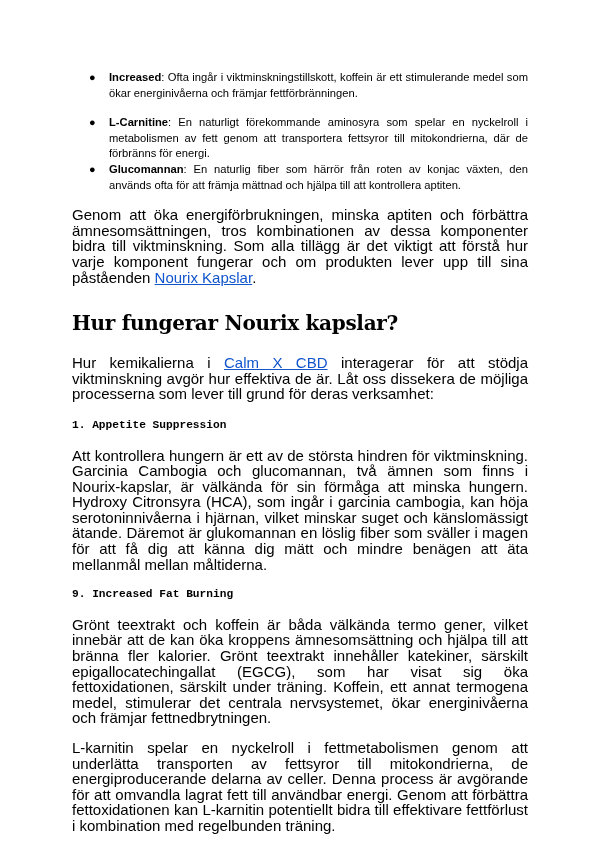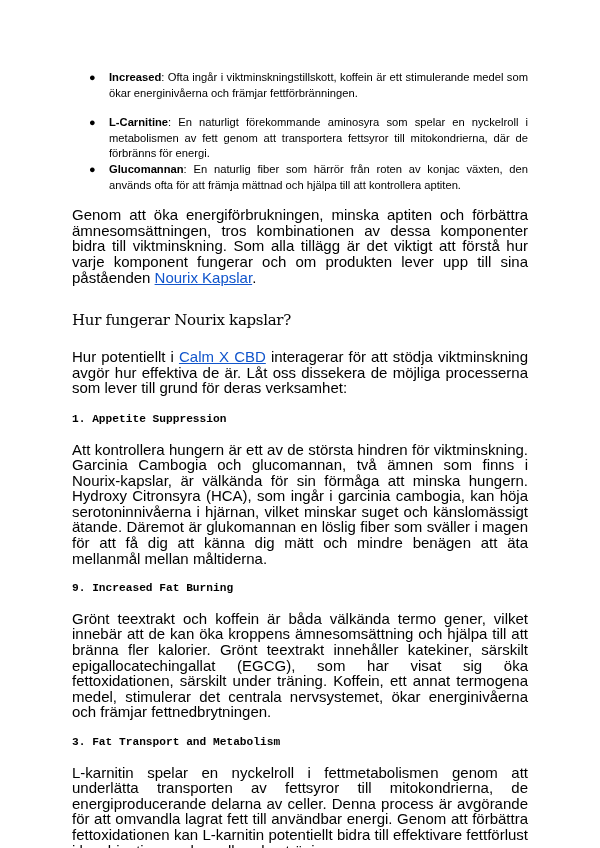--- a/index.html
+++ b/index.html
@@ -5,22 +5,22 @@
   html, body { margin: 0; padding: 0; background: #ffffff; }
   body { width: 600px; height: 848px; position: relative; overflow: hidden;
          font-family: "Liberation Sans", sans-serif; color: #000; }
   .page { position: absolute; left: 72px; top: 70px; width: 456px; }
   .p { font-size: 15px; line-height: 15.6px; text-align: justify; margin: 0; }
   ul.bullets { list-style: none; margin: 0; padding: 0; }
   ul.bullets li { position: relative; padding-left: 37px; font-size: 11.2px; line-height: 15.6px; text-align: justify; }
   ul.bullets li .dot { position: absolute; left: 17px; top: 0; font-size: 11px; }
   b { font-weight: bold; }
   a.link { color: #1155cc; text-decoration: underline; }
-  h2.title { font-family: "DejaVu Serif", "Liberation Serif", serif; font-weight: normal;
-             font-size: 15px; margin: 0; letter-spacing: -0.3px; }
+  h2.title { font-family: "DejaVu Serif", "Liberation Serif", serif; font-weight: bold;
+             font-size: 20px; margin: 0; letter-spacing: -0.3px; }
   h3.sub { font-size: 11.2px; font-weight: bold; margin: 0; line-height: 15.6px; font-family: Liberation Mono, monospace; }
 </style>
 </head>
 <body>
 
 <div class="page">
   <ul class="bullets">
     <li style="margin-bottom:14px;">
       <span class="dot">●</span>
       <b>Increased</b><span>: Ofta ingår i viktminskningstillskott, koffein är ett stimulerande medel som ökar energinivåerna och främjar fettförbränningen.</span>
@@ -35,25 +35,24 @@
     </li>
   </ul>
 
   <p class="p" style="margin-top:14px;">
     <span>Genom att öka energiförbrukningen, minska aptiten och förbättra ämnesomsättningen, tros kombinationen av dessa komponenter bidra till viktminskning. Som alla tillägg är det viktigt att förstå hur varje komponent fungerar och om produkten lever upp till sina påståenden </span><a class="link" href="#">Nourix Kapslar</a><span>.</span>
   </p>
 
   <h2 class="title" style="margin-top:26px;">Hur fungerar Nourix kapslar?</h2>
 
   <p class="p" style="margin-top:20px;">
-    <span>Hur potentiellt i </span><a class="link" href="#">Calm X CBD</a><span> interagerar för att stödja viktminskning avgör hur effektiva de är. Låt oss dissekera de möjliga processerna som lever till grund för deras verksamhet:</span>
+    <span>Hur kemikalierna i </span><a class="link" href="#">Calm X CBD</a><span> interagerar för att stödja viktminskning avgör hur effektiva de är. Låt oss dissekera de möjliga processerna som lever till grund för deras verksamhet:</span>
   </p>
 
   <h3 class="sub" style="margin-top:16px;">1. Appetite Suppression</h3>
   <p class="p" style="margin-top:14px;">Att kontrollera hungern är ett av de största hindren för viktminskning. Garcinia Cambogia och glucomannan, två ämnen som finns i Nourix-kapslar, är välkända för sin förmåga att minska hungern. Hydroxy Citronsyra (HCA), som ingår i garcinia cambogia, kan höja serotoninnivåerna i hjärnan, vilket minskar suget och känslomässigt ätande. Däremot är glukomannan en löslig fiber som sväller i magen för att få dig att känna dig mätt och mindre benägen att äta mellanmål mellan måltiderna.</p>
 
   <h3 class="sub" style="margin-top:15px;">9. Increased Fat Burning</h3>
   <p class="p" style="margin-top:14px;">Grönt teextrakt och koffein är båda välkända termo gener, vilket innebär att de kan öka kroppens ämnesomsättning och hjälpa till att bränna fler kalorier. Grönt teextrakt innehåller katekiner, särskilt epigallocatechingallat (EGCG), som har visat sig öka fettoxidationen, särskilt under träning. Koffein, ett annat termogena medel, stimulerar det centrala nervsystemet, ökar energinivåerna och främjar fettnedbrytningen.</p>
 
-  <h3 class="sub" style="margin-top:15px;">3. Fat Transport and Metabolism</h3>
   <p class="p" style="margin-top:14px;">L-karnitin spelar en nyckelroll i fettmetabolismen genom att underlätta transporten av fettsyror till mitokondrierna, de energiproducerande delarna av celler. Denna process är avgörande för att omvandla lagrat fett till användbar energi. Genom att förbättra fettoxidationen kan L-karnitin potentiellt bidra till effektivare fettförlust i kombination med regelbunden träning.</p>
 
 </div>
 
 </body></html>

